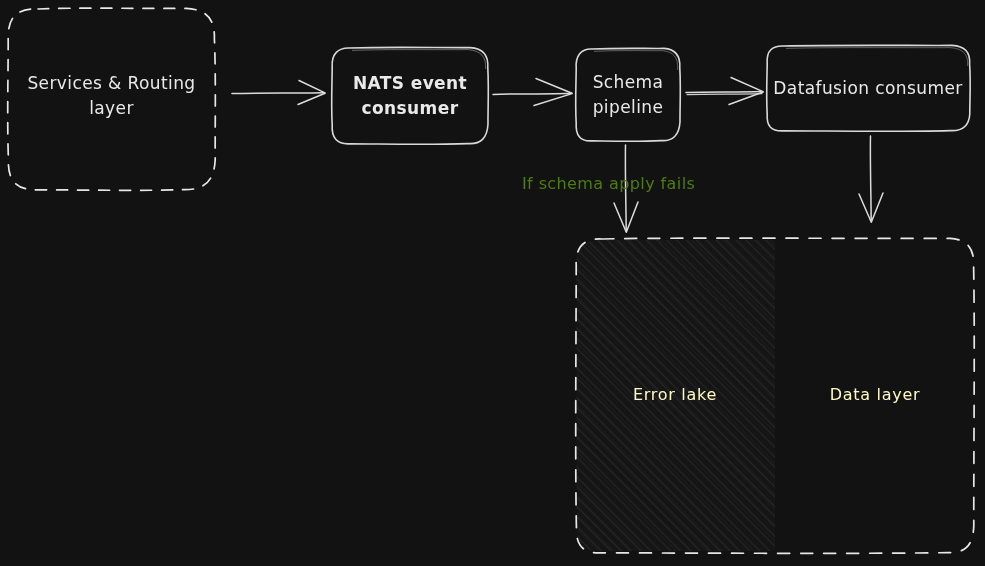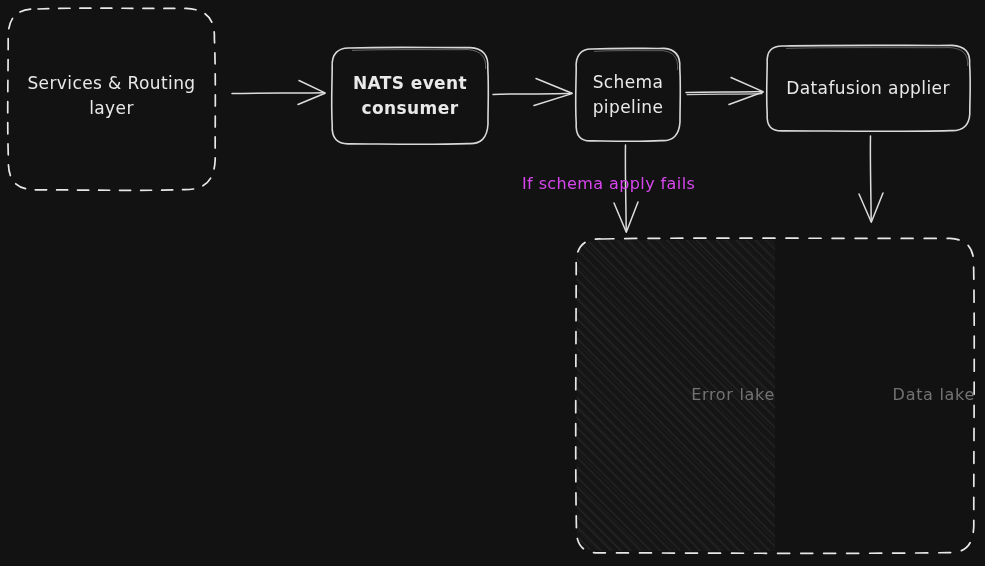--- a/index.html
+++ b/index.html
@@ -19,33 +19,33 @@
     line-height:25px;
     letter-spacing:.4px;
     text-align:center;
     white-space:pre-line;
     pointer-events:none;
     -webkit-font-smoothing:antialiased;
   }
   .edge-label{
     position:absolute;
     font-family:"DejaVu Sans","Liberation Sans",sans-serif;
-    color:#d946ef;
+    color:#4d7c0f;
     font-size:16px;
     letter-spacing:.4px;
     white-space:nowrap;
   }
   .lake-label{
     position:absolute;
     font-family:"DejaVu Sans","Liberation Sans",sans-serif;
-    color:#737373;
+    color:#fef9c3;
     font-size:16px;
     letter-spacing:.7px;
     white-space:nowrap;
-    text-align:right;
+    text-align:center;
   }
   .hit{position:absolute;}
 </style>
 </head>
 <body>
 
 <svg id="canvas" viewBox="0 0 985 566" aria-hidden="true">
   <defs>
     <pattern id="hatch" width="7" height="7" patternUnits="userSpaceOnUse" patternTransform="rotate(-45)">
       <rect width="7" height="7" fill="#151515"></rect>
@@ -166,26 +166,26 @@
 
 <div class="node-label" style="left:8px;top:71px;width:207px;text-align:center;">Services &amp; Routing
 layer</div>
 
 <div class="node-label" style="left:332px;top:71px;width:156px;font-weight:bold;">NATS event
 consumer</div>
 
 <div class="node-label" style="left:572px;top:70px;width:112px;">Schema
 pipeline</div>
 
-<div class="node-label" style="left:766px;top:76px;width:204px;">Datafusion applier</div>
+<div class="node-label" style="left:766px;top:76px;width:204px;">Datafusion consumer</div>
 
 <div class="edge-label" style="left:522px;top:174px;">If schema apply fails</div>
 
 <div class="lake-label" style="left:575px;top:385px;width:200px;">Error lake</div>
 
-<div class="lake-label" style="left:775px;top:385px;width:200px;">Data lake</div>
+<div class="lake-label" style="left:775px;top:385px;width:200px;">Data layer</div>
 
 <div class="hit" style="left:8px;top:8px;width:207px;height:182px;"></div>
 <div class="hit" style="left:332px;top:47px;width:156px;height:97px;"></div>
 <div class="hit" style="left:575px;top:48px;width:105px;height:94px;"></div>
 <div class="hit" style="left:766px;top:45px;width:204px;height:87px;"></div>
 <div class="hit" style="left:575px;top:238px;width:200px;height:315px;"></div>
 <div class="hit" style="left:775px;top:238px;width:200px;height:315px;"></div>
 
 </body></html>

